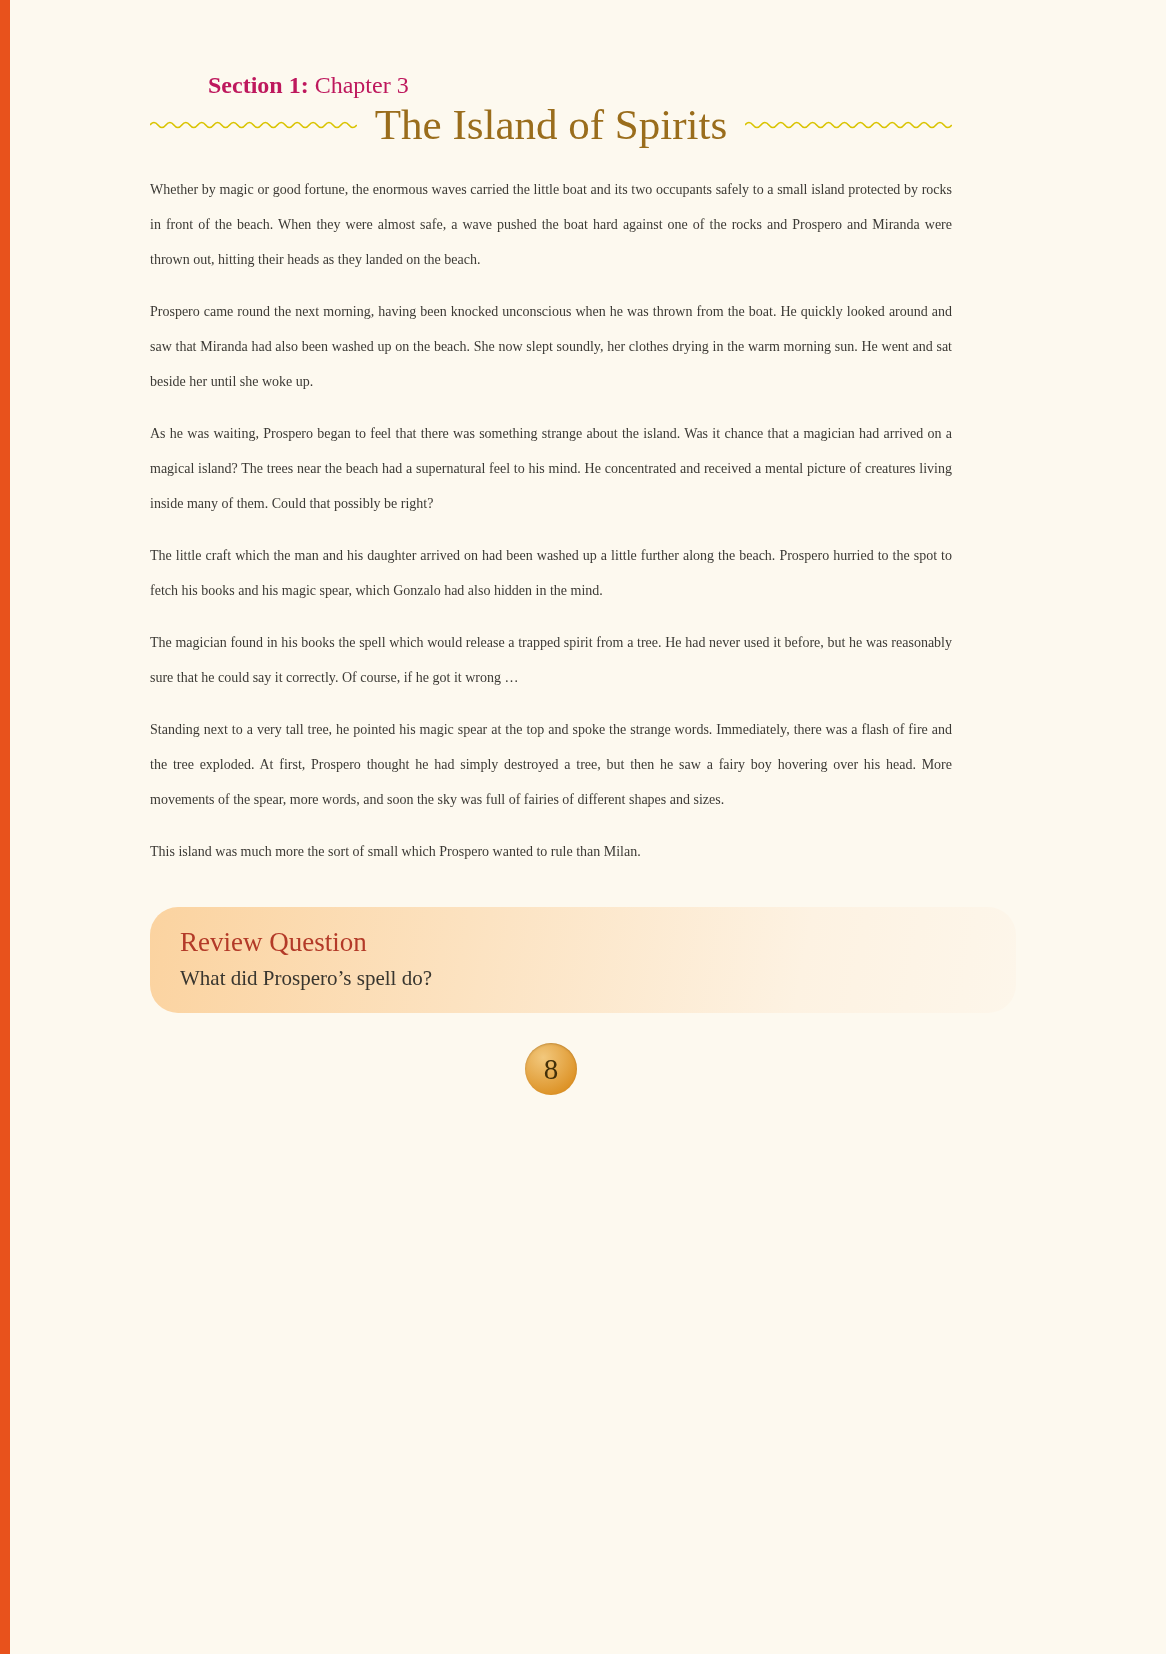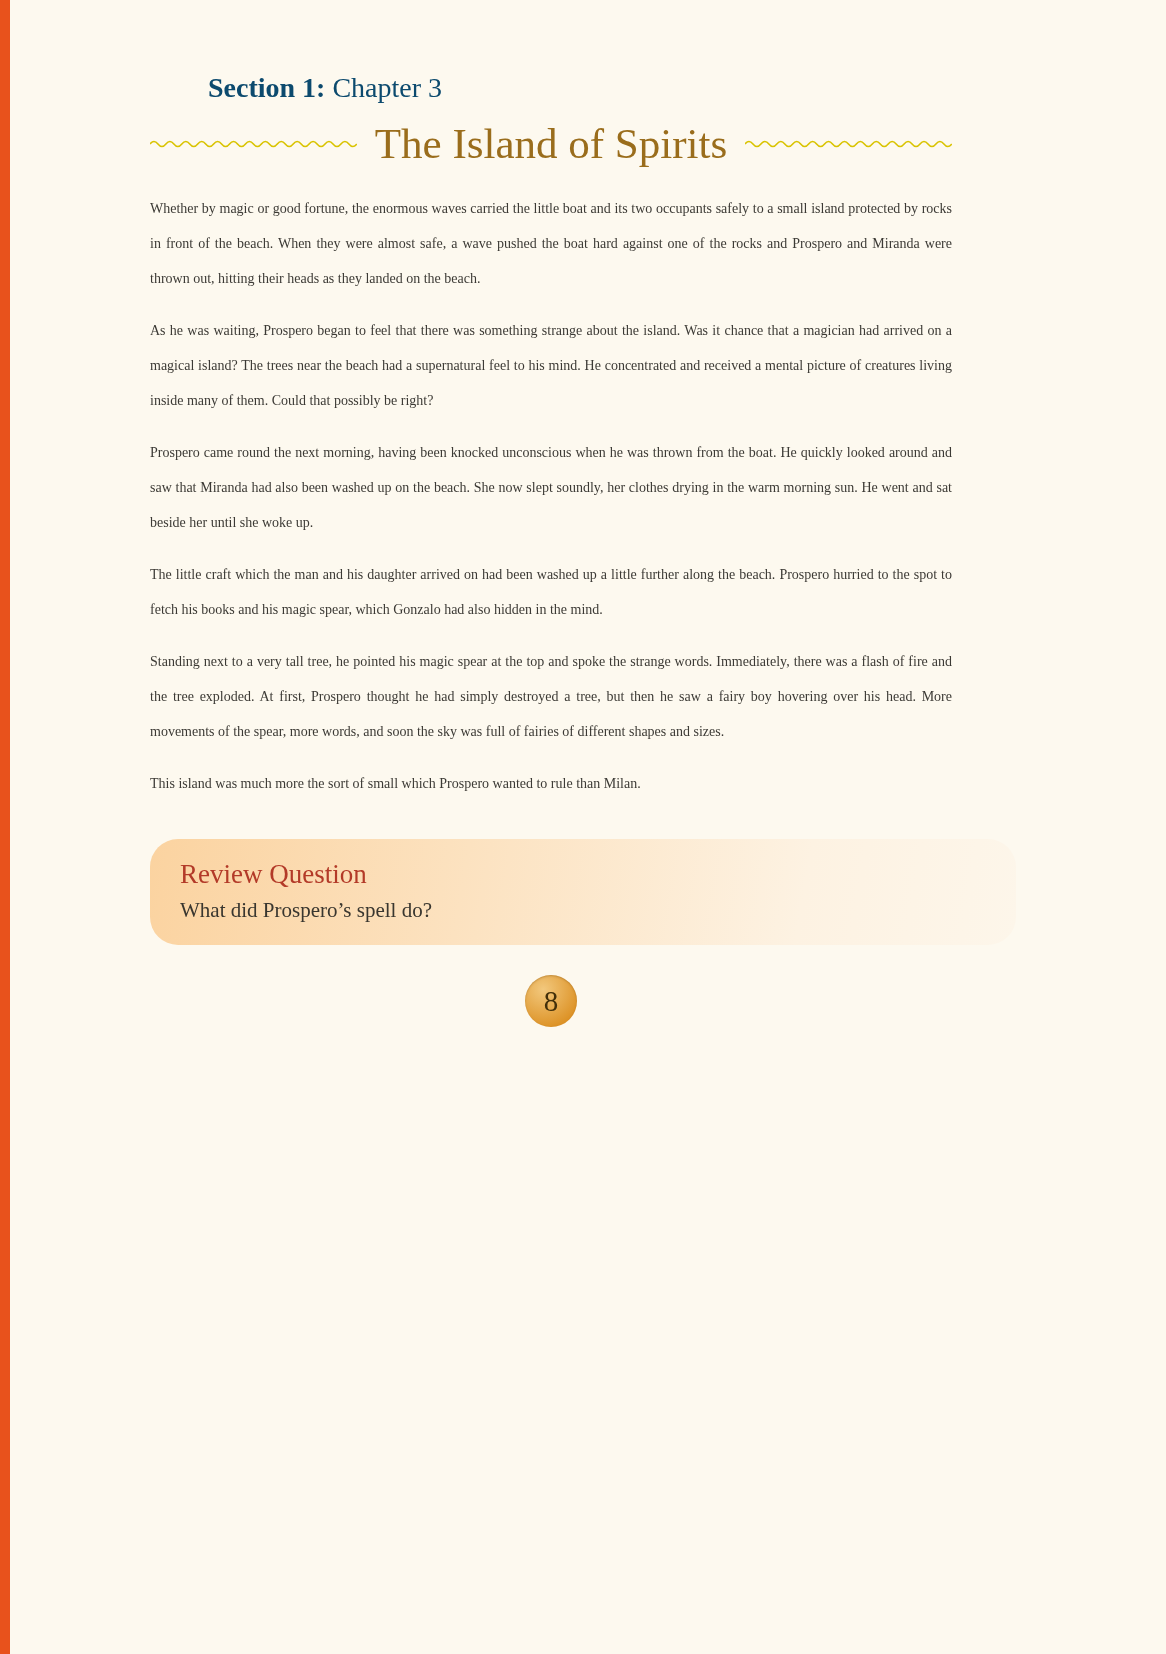--- a/index.html
+++ b/index.html
@@ -27,23 +27,23 @@
     position:absolute;left:0;top:0;bottom:0;width:10px;
     background:var(--edge-strip);
   }
   .content{
     position:absolute;
     left:150px;top:72px;
     width:866px;
   }
   .chapter-header{
     margin-left:58px;
-    font-size:28px;
-    color:#0c4a6e;
-    margin-bottom:18px;
+    font-size:24px;
+    color:#be185d;
+    margin-bottom:4px;
   }
   .chapter-header .section-label{font-weight:bold;}
   .title-row{
     width:802px;
     display:flex;
     align-items:center;
     gap:14px;
     margin-bottom:26px;
   }
   .wave{
@@ -119,23 +119,24 @@
     <h1 class="page-title" style="margin:0;font-weight:normal;">The Island of Spirits</h1>
     <span class="wave">
       <svg viewBox="0 0 208 12" preserveAspectRatio="none">
         <path d="M0 6 Q4 1 8 6 T16 6 T24 6 T32 6 T40 6 T48 6 T56 6 T64 6 T72 6 T80 6 T88 6 T96 6 T104 6 T112 6 T120 6 T128 6 T136 6 T144 6 T152 6 T160 6 T168 6 T176 6 T184 6 T192 6 T200 6 T208 6" fill="none" stroke="#d9c300" stroke-width="1.6"></path>
       </svg>
     </span>
   </div>
 
   <div class="body-text">
     <p>Whether by magic or good fortune, the enormous waves carried the little boat and its two occupants safely to a small island protected by rocks in front of the beach. When they were almost safe, a wave pushed the boat hard against one of the rocks and Prospero and Miranda were thrown out, hitting their heads as they landed on the beach.</p>
+    <p>Prospero came round the next morning, having been knocked unconscious when he was thrown from the boat. He quickly looked around and saw that Miranda had also been washed up on the beach. She now slept soundly, her clothes drying in the warm morning sun. He went and sat beside her until she woke up.</p>
     <p>As he was waiting, Prospero began to feel that there was something strange about the island. Was it chance that a magician had arrived on a magical island? The trees near the beach had a supernatural feel to his mind. He concentrated and received a mental picture of creatures living inside many of them. Could that possibly be right?</p>
-    <p>Prospero came round the next morning, having been knocked unconscious when he was thrown from the boat. He quickly looked around and saw that Miranda had also been washed up on the beach. She now slept soundly, her clothes drying in the warm morning sun. He went and sat beside her until she woke up.</p>
     <p>The little craft which the man and his daughter arrived on had been washed up a little further along the beach. Prospero hurried to the spot to fetch his books and his magic spear, which Gonzalo had also hidden in the mind.</p>
+    <p>The magician found in his books the spell which would release a trapped spirit from a tree. He had never used it before, but he was reasonably sure that he could say it correctly. Of course, if he got it wrong …</p>
     <p>Standing next to a very tall tree, he pointed his magic spear at the top and spoke the strange words. Immediately, there was a flash of fire and the tree exploded. At first, Prospero thought he had simply destroyed a tree, but then he saw a fairy boy hovering over his head. More movements of the spear, more words, and soon the sky was full of fairies of different shapes and sizes.</p>
     <p>This island was much more the sort of small which Prospero wanted to rule than Milan.</p>
   </div>
 
   <div class="review-box">
     <p class="review-heading">Review Question</p>
     <p class="review-question">What did Prospero’s spell do?</p>
   </div>
 
   <div class="page-number-wrap">

